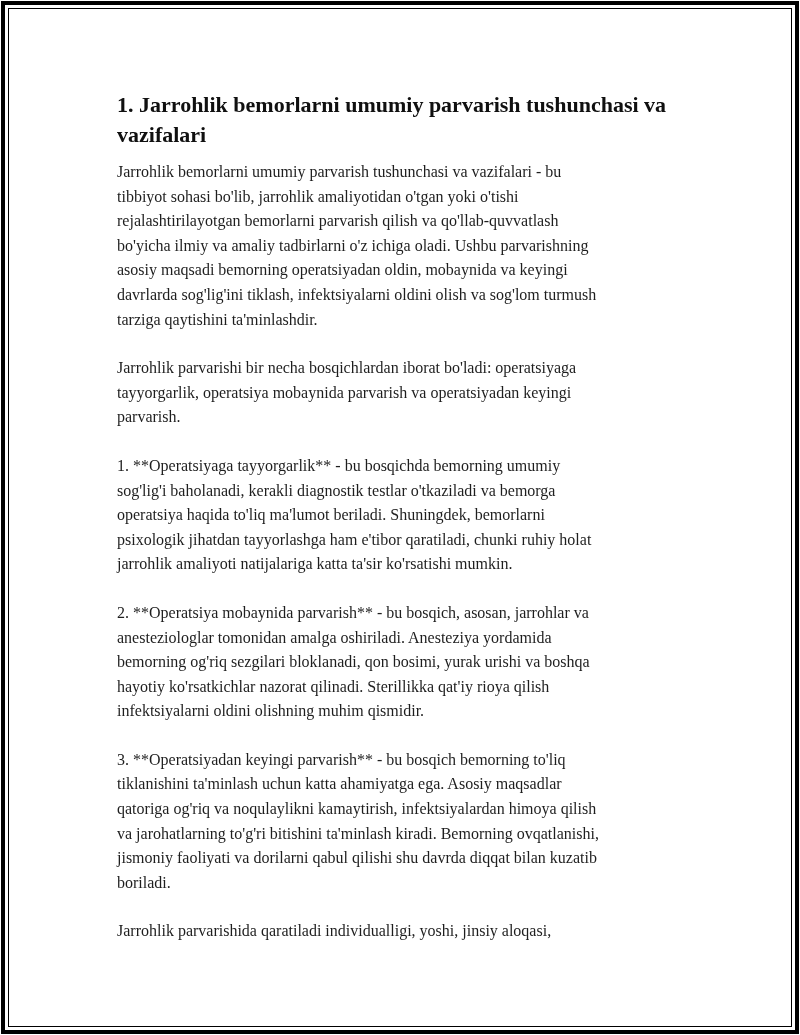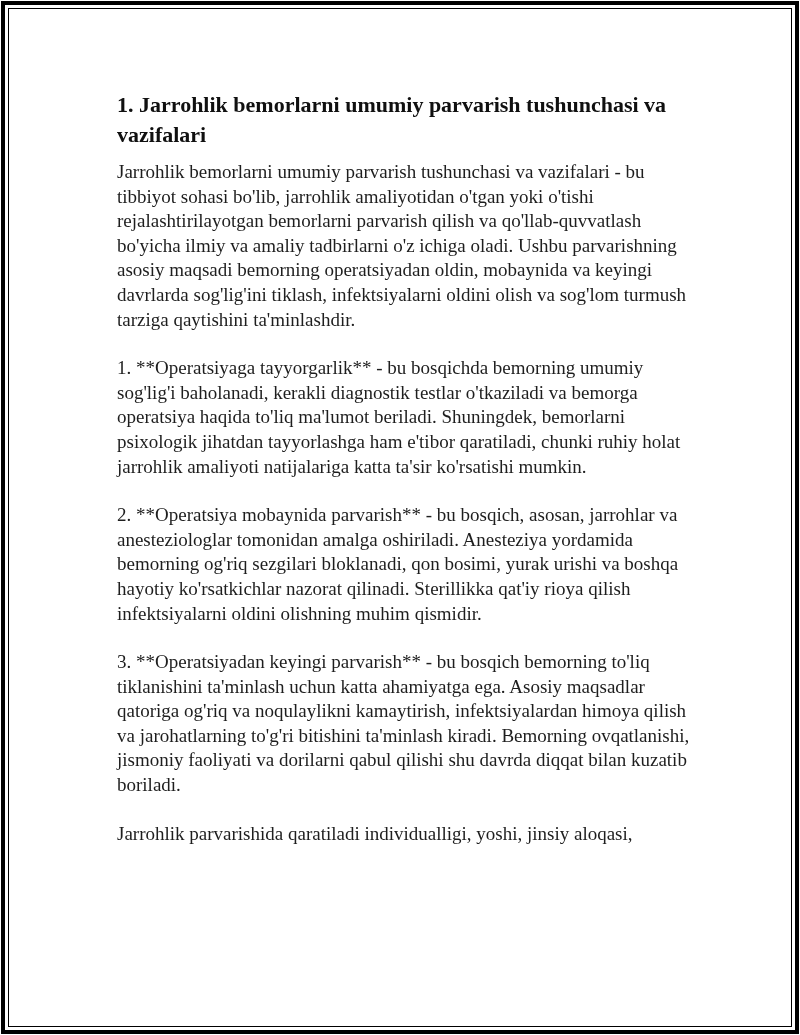--- a/index.html
+++ b/index.html
@@ -38,41 +38,44 @@
   .heading {
     margin: 0 0 10px 0;
     font-size: 22px;
     line-height: 30px;
     font-weight: bold;
     color: #101010;
     white-space: pre-line;
   }
   .para {
     margin: 0 0 24px 0;
-    font-size: 19px;
+    font-size: 16px;
     line-height: 24.6px;
     white-space: pre-line;
   }
 </style>
 </head>
 <body>
 
 <div class="page">
   <div class="frame-outer"></div>
   <div class="frame-inner"></div>
   <div class="content">
     <h1 class="heading">1. Jarrohlik bemorlarni umumiy parvarish tushunchasi va
 vazifalari</h1>
     <p class="para">Jarrohlik bemorlarni umumiy parvarish tushunchasi va vazifalari - bu
 tibbiyot sohasi bo'lib, jarrohlik amaliyotidan o'tgan yoki o'tishi
 rejalashtirilayotgan bemorlarni parvarish qilish va qo'llab-quvvatlash
 bo'yicha ilmiy va amaliy tadbirlarni o'z ichiga oladi. Ushbu parvarishning
 asosiy maqsadi bemorning operatsiyadan oldin, mobaynida va keyingi
 davrlarda sog'lig'ini tiklash, infektsiyalarni oldini olish va sog'lom turmush
 tarziga qaytishini ta'minlashdir.</p>
+    <p class="para">Jarrohlik parvarishi bir necha bosqichlardan iborat bo'ladi: operatsiyaga
+tayyorgarlik, operatsiya mobaynida parvarish va operatsiyadan keyingi
+parvarish.</p>
     <p class="para">1. **Operatsiyaga tayyorgarlik** - bu bosqichda bemorning umumiy
 sog'lig'i baholanadi, kerakli diagnostik testlar o'tkaziladi va bemorga
 operatsiya haqida to'liq ma'lumot beriladi. Shuningdek, bemorlarni
 psixologik jihatdan tayyorlashga ham e'tibor qaratiladi, chunki ruhiy holat
 jarrohlik amaliyoti natijalariga katta ta'sir ko'rsatishi mumkin.</p>
     <p class="para">2. **Operatsiya mobaynida parvarish** - bu bosqich, asosan, jarrohlar va
 anesteziologlar tomonidan amalga oshiriladi. Anesteziya yordamida
 bemorning og'riq sezgilari bloklanadi, qon bosimi, yurak urishi va boshqa
 hayotiy ko'rsatkichlar nazorat qilinadi. Sterillikka qat'iy rioya qilish
 infektsiyalarni oldini olishning muhim qismidir.</p>

